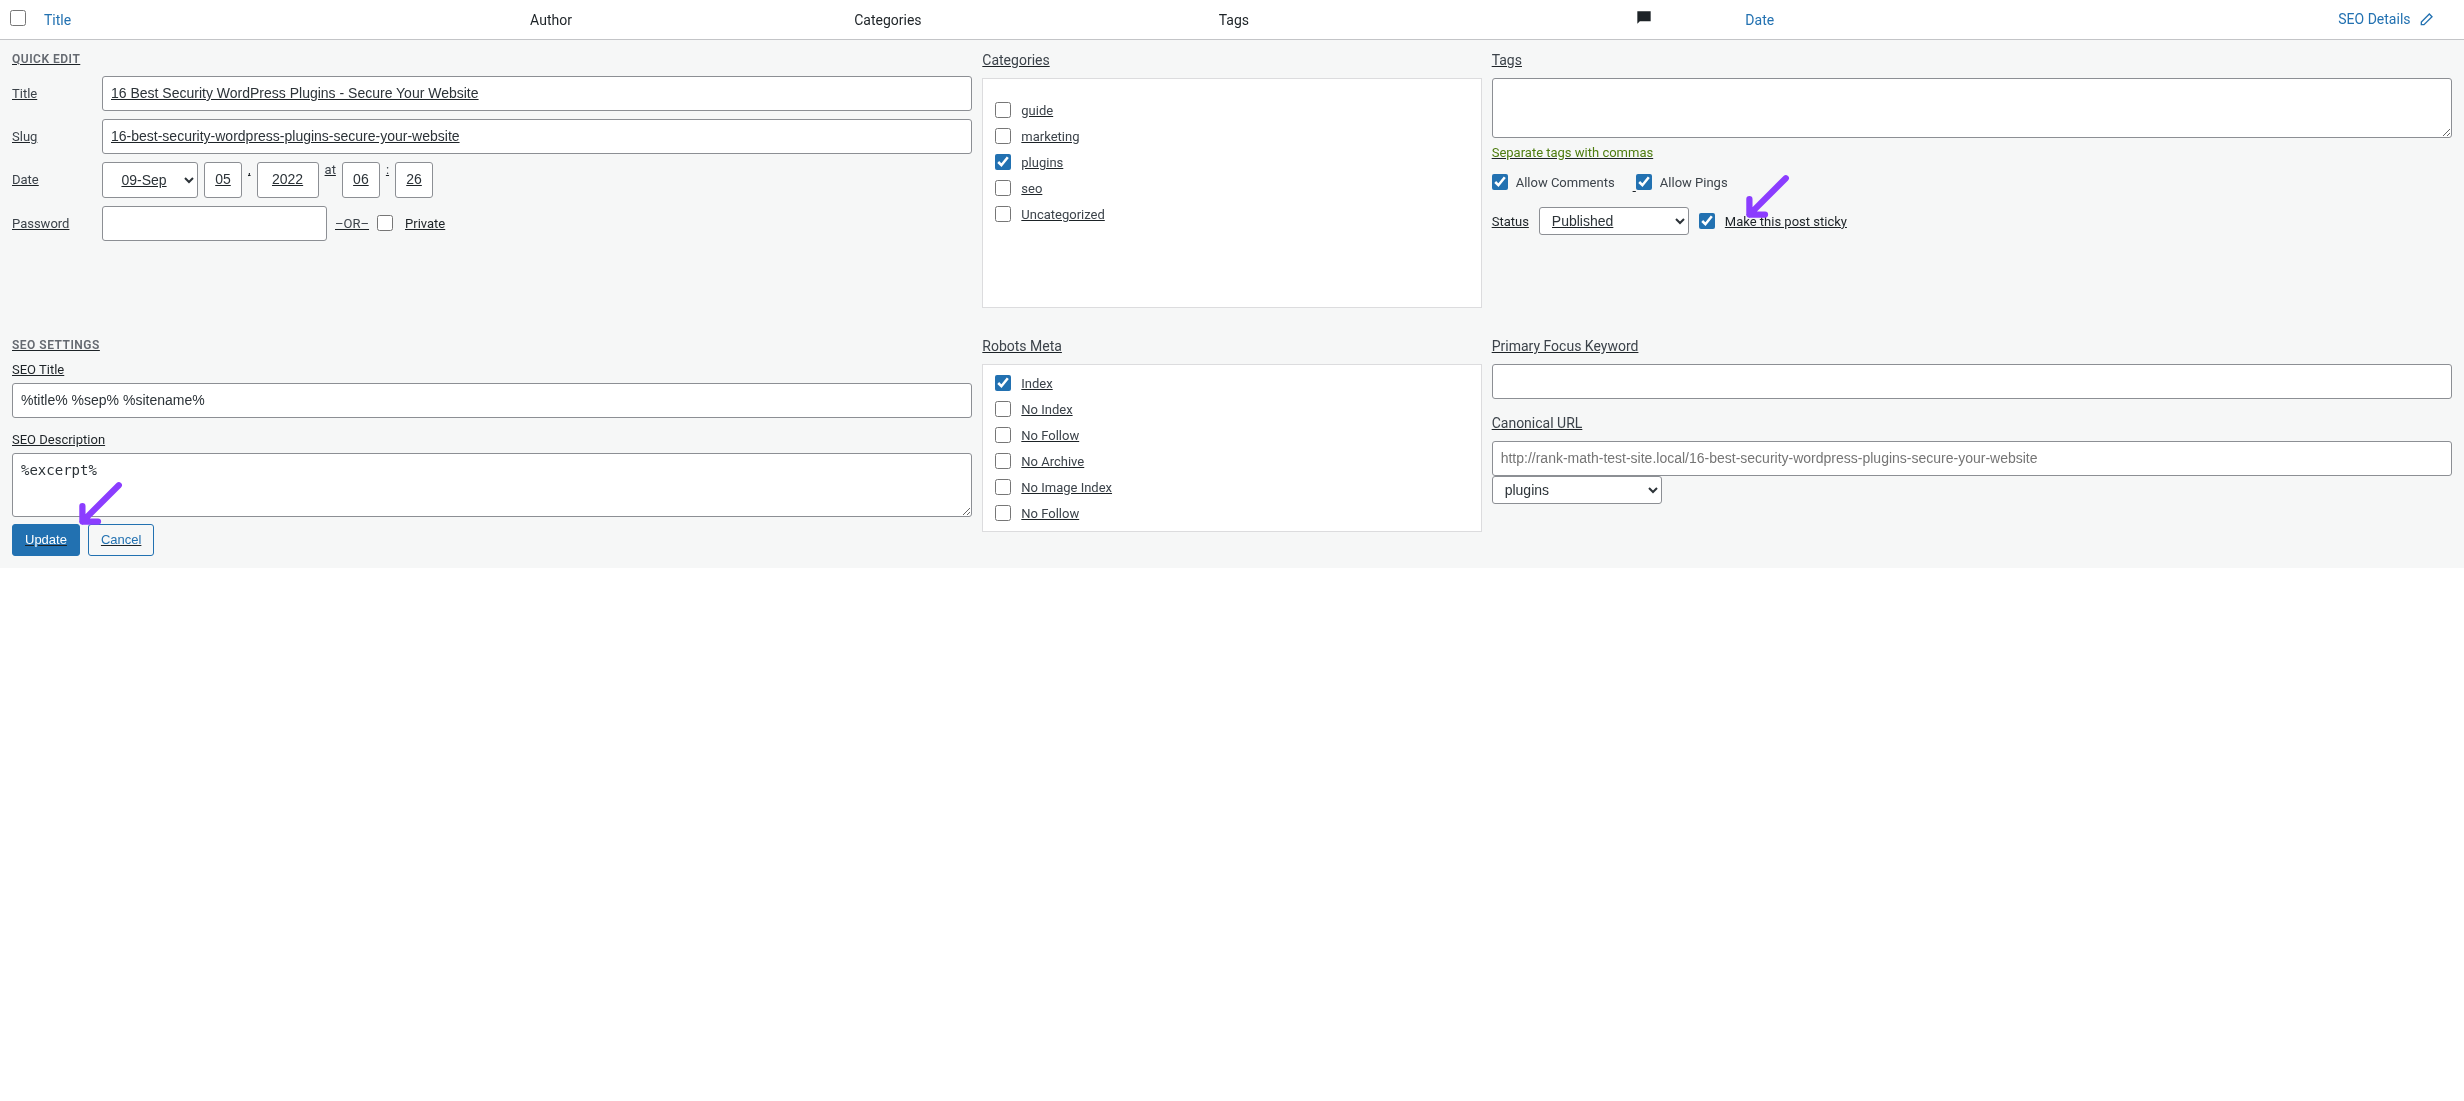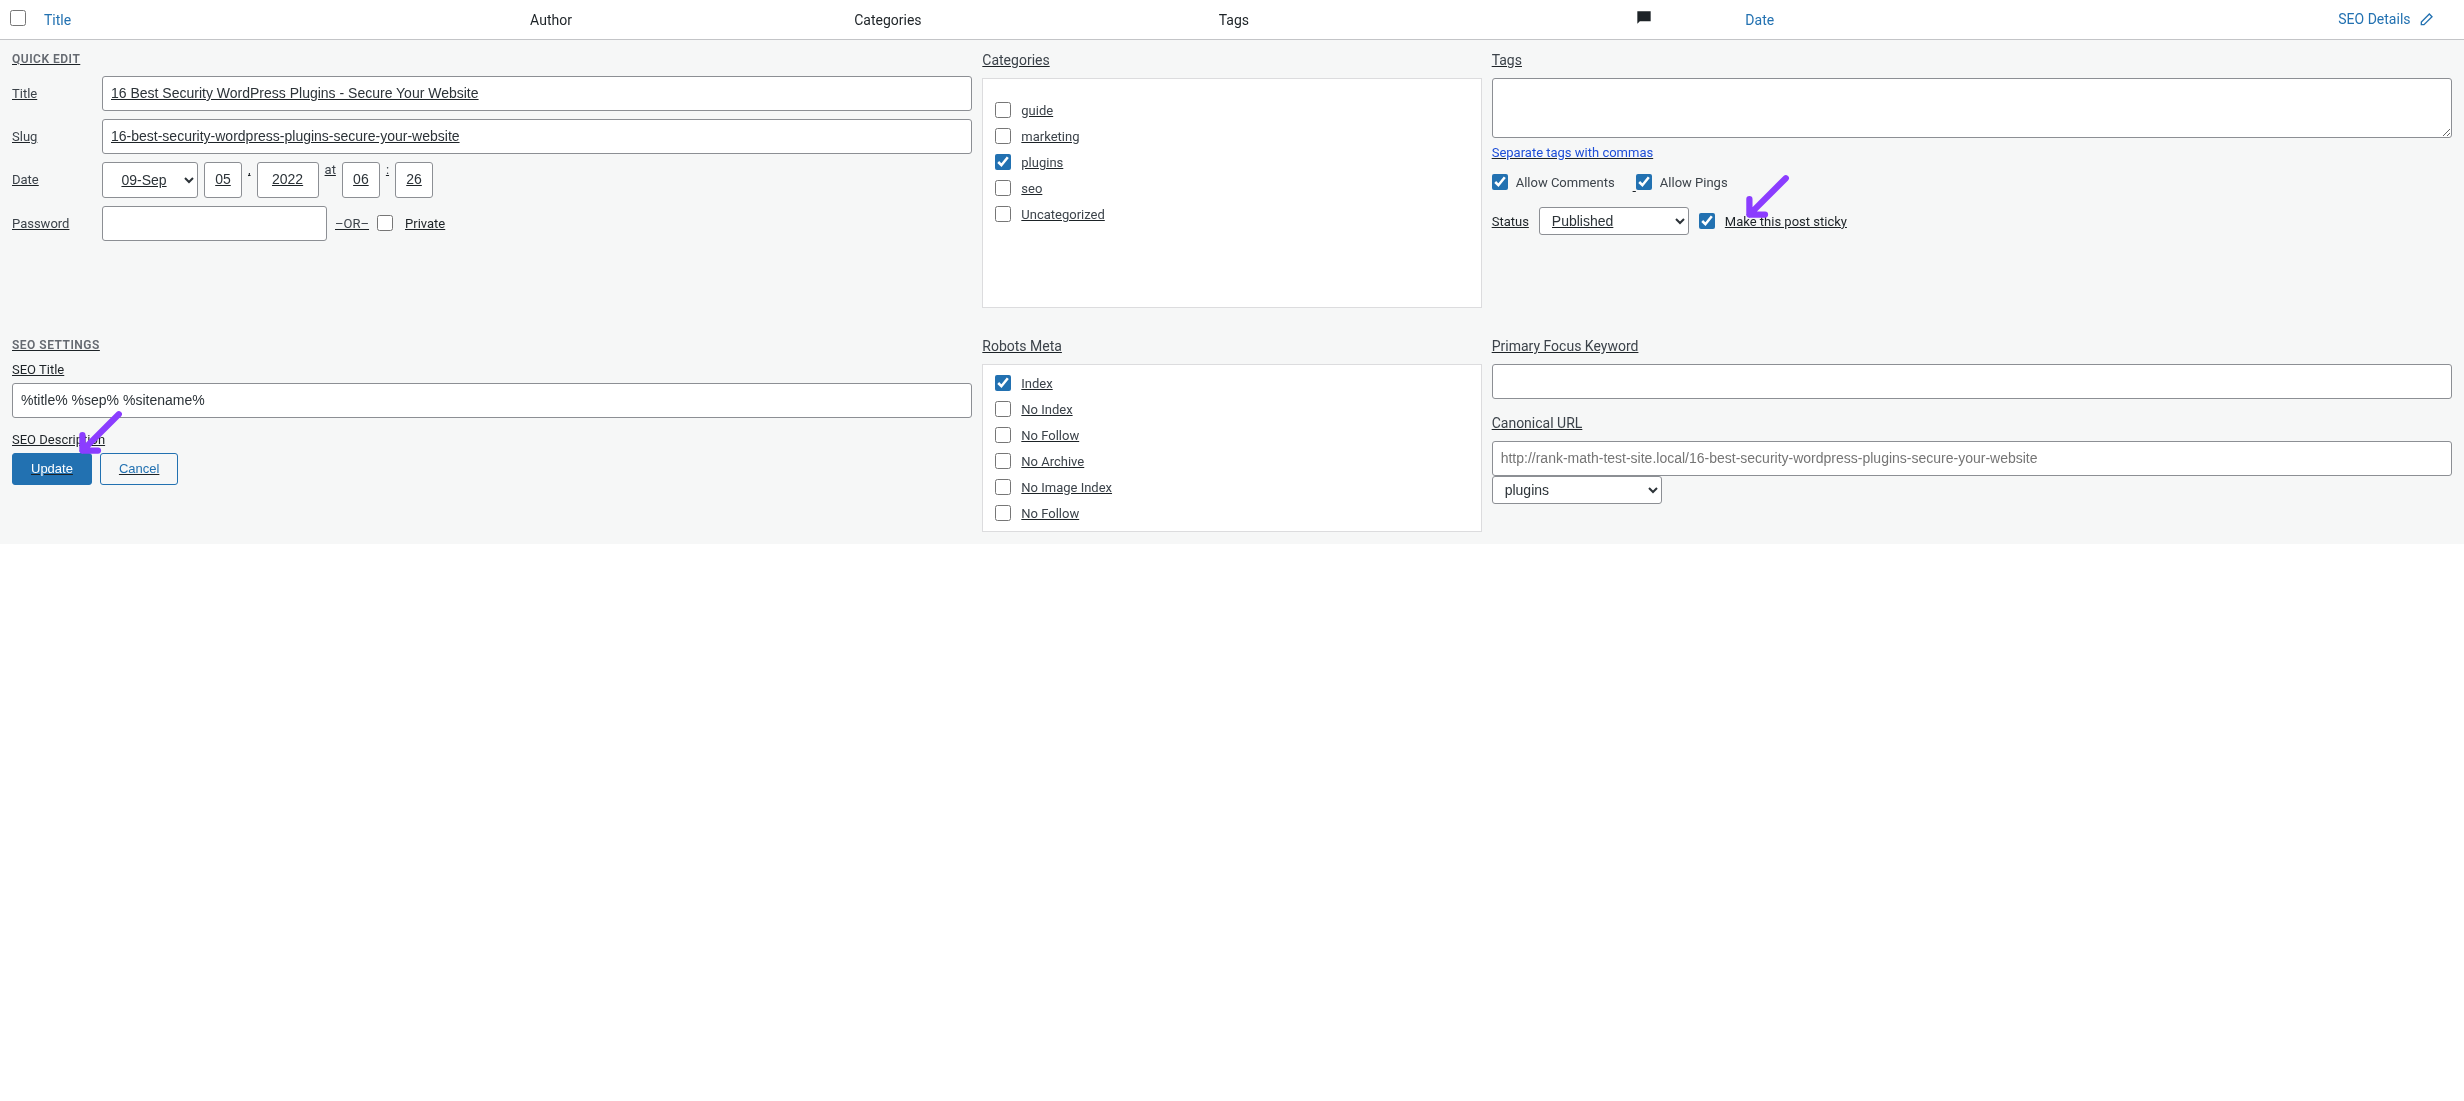--- a/index.html
+++ b/index.html
@@ -85,21 +85,21 @@
     background: #fff;
     padding: 23px 12px;
     display:flex; flex-direction:column; gap:10px;
     height: 230px;
   }
   .cat-item label, .robot-item label, .chk-inline label { color:#3c434a; cursor:pointer; }
   .cat-item, .robot-item { display:flex; align-items:center; gap:6px; }
   .tags-area {
     width: 100%; height: 60px; resize: both;
   }
-  .hint { color:#1d4ed8; margin:4px 0 14px; }
+  .hint { color:#4d7c0f; margin:4px 0 14px; }
   .chk-inline { display:inline-flex; align-items:center; gap:4px; margin-right:18px; }
   .status-row { display:flex; align-items:center; gap:10px; margin-top:14px;}
   .status-select { width:150px; }
   .sticky-wrap { display:flex; align-items:center; gap:6px; position:relative;}
   .arrow {
     width: 52px; height: 52px;
     position: absolute;
   }
   .arrow svg { width:100%; height:100%; }
   .arrow-sticky { top:-40px; left:40px; }
@@ -107,21 +107,21 @@
   .seo-desc { width:100%; height:64px; resize:both; }
   .robots-box {
     border:1px solid #dcdcde; background:#fff; padding:10px 12px;
     display:flex; flex-direction:column; gap:10px;
   }
   .focus-input { width:100%; }
   .canonical-input { width:100%; color:#787c82; }
   .primary-cat-select { width:170px; }
   .buttons { display:flex; gap:8px; align-items:center; margin-top:4px; position:relative;}
   .btn {
-    border-radius:3px; padding:6px 18px; font-size:13px; cursor:pointer; line-height:1.4;
+    border-radius:3px; padding:6px 12px; font-size:13px; cursor:pointer; line-height:1.4;
   }
   .btn-primary {
     background:#2271b1; color:#fff; border:1px solid #2271b1;
   }
   .btn-secondary {
     background:#f6f7f7; color:#2271b1; border:1px solid #2271b1;
   }
   .arrow-update { top:-44px; left:60px; }
   .subsection-title { color:#3c434a; font-size:14px; margin-bottom:10px; }
   .comment-icon { color:#50575e; }
@@ -254,20 +254,21 @@
   </div>
 
   <div class="qe-row" style="margin-top:10px">
     <div class="col col-left">
       <div class="section-title">SEO SETTINGS</div>
 
       <div style="margin-bottom:6px">SEO Title</div>
       <input type="text" class="seo-title-input" value="%title% %sep% %sitename%" style="">
 
       <div style="margin:14px 0 6px">SEO Description</div>
+      <textarea class="seo-desc" style="">%excerpt%</textarea>
 
       <div class="buttons">
         <span class="arrow arrow-update">
           <svg viewBox="0 0 50 50">
               <path d="M45 5 L10 40 M10 40 L10 25 M10 40 L25 40" stroke="#8b3dff" stroke-width="6" fill="none" stroke-linecap="round"></path>
             </svg>
         </span>
         <button class="btn btn-primary">Update</button>
         <button class="btn btn-secondary">Cancel</button>
       </div>

